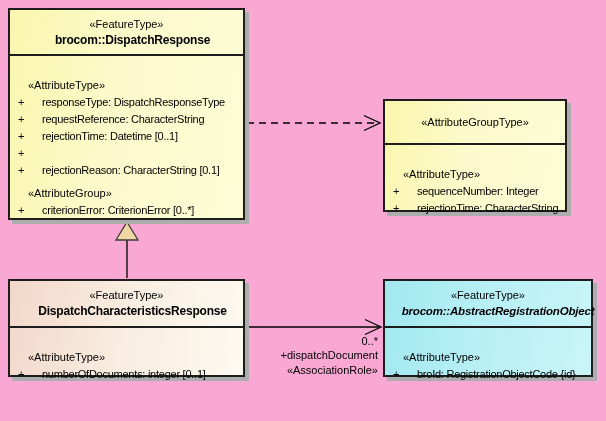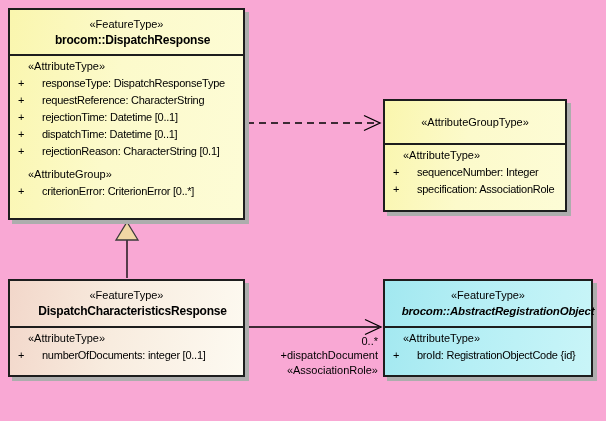--- a/index.html
+++ b/index.html
@@ -18,21 +18,21 @@
   .fill-pink{background:linear-gradient(100deg,#f2d7ca 0%,#f8ecdf 45%,#fdfaf1 100%);}
   .fill-cyan{background:linear-gradient(100deg,#a2e8f0 0%,#b6eff5 45%,#c9f5f8 100%);}
   .box-header{
     border-bottom:2px solid #1d1d1d;
     display:flex;flex-direction:column;justify-content:center;align-items:center;
     box-sizing:border-box;text-align:center;
   }
   .stereotype{font-size:11px;line-height:15px;white-space:nowrap;}
   .class-name{font-size:12px;font-weight:bold;line-height:16px;white-space:nowrap;letter-spacing:-0.2px;padding-left:12px;}
   .class-name.abstract{font-style:italic;margin-left:8px;}
-  .box-body{padding:2px 4px 0 6px;}
+  .box-body{padding:21px 4px 0 6px;}
   .section-label{font-size:11px;line-height:17px;padding-left:12px;white-space:nowrap;}
   .attr-row{display:flex;font-size:11px;line-height:17px;white-space:nowrap;letter-spacing:-0.25px;}
   .attr-row .vis{width:12px;flex:0 0 12px;text-align:left;padding-left:2px;letter-spacing:0;}
   .attr-row .txt{padding-left:12px;}
   .gap-above{margin-top:6px;}
   .assoc-label{
     position:absolute;right:228px;text-align:right;font-size:11px;line-height:14px;white-space:nowrap;
   }
 </style>
 </head>
@@ -72,21 +72,20 @@
       <div class="attr-row">
         <span class="vis">+</span>
         <span class="txt">requestReference: CharacterString</span>
       </div>
       <div class="attr-row">
         <span class="vis">+</span>
         <span class="txt">rejectionTime: Datetime [0..1]</span>
       </div>
       <div class="attr-row">
         <span class="vis">+</span>
-        <span class="txt">dispatchTime: Datetime [0..1]</span>
       </div>
       <div class="attr-row">
         <span class="vis">+</span>
         <span class="txt">rejectionReason: CharacterString [0.1]</span>
       </div>
       <div class="section-label gap-above">«AttributeGroup»</div>
       <div class="attr-row">
         <span class="vis">+</span>
         <span class="txt">criterionError: CriterionError [0..*]</span>
       </div>
@@ -98,21 +97,21 @@
       <div class="stereotype">«AttributeGroupType»</div>
     </div>
     <div class="box-body">
       <div class="section-label">«AttributeType»</div>
       <div class="attr-row">
         <span class="vis">+</span>
         <span class="txt">sequenceNumber: Integer</span>
       </div>
       <div class="attr-row">
         <span class="vis">+</span>
-        <span class="txt">specification: AssociationRole</span>
+        <span class="txt">rejectionTime: CharacterString</span>
       </div>
     </div>
   </div>
 
   <div class="uml-box fill-pink" style="left:8px;top:279px;width:237px;height:98px;">
     <div class="box-header" style="height:47px;">
       <div class="stereotype">«FeatureType»</div>
       <div class="class-name">DispatchCharacteristicsResponse</div>
     </div>
     <div class="box-body">

